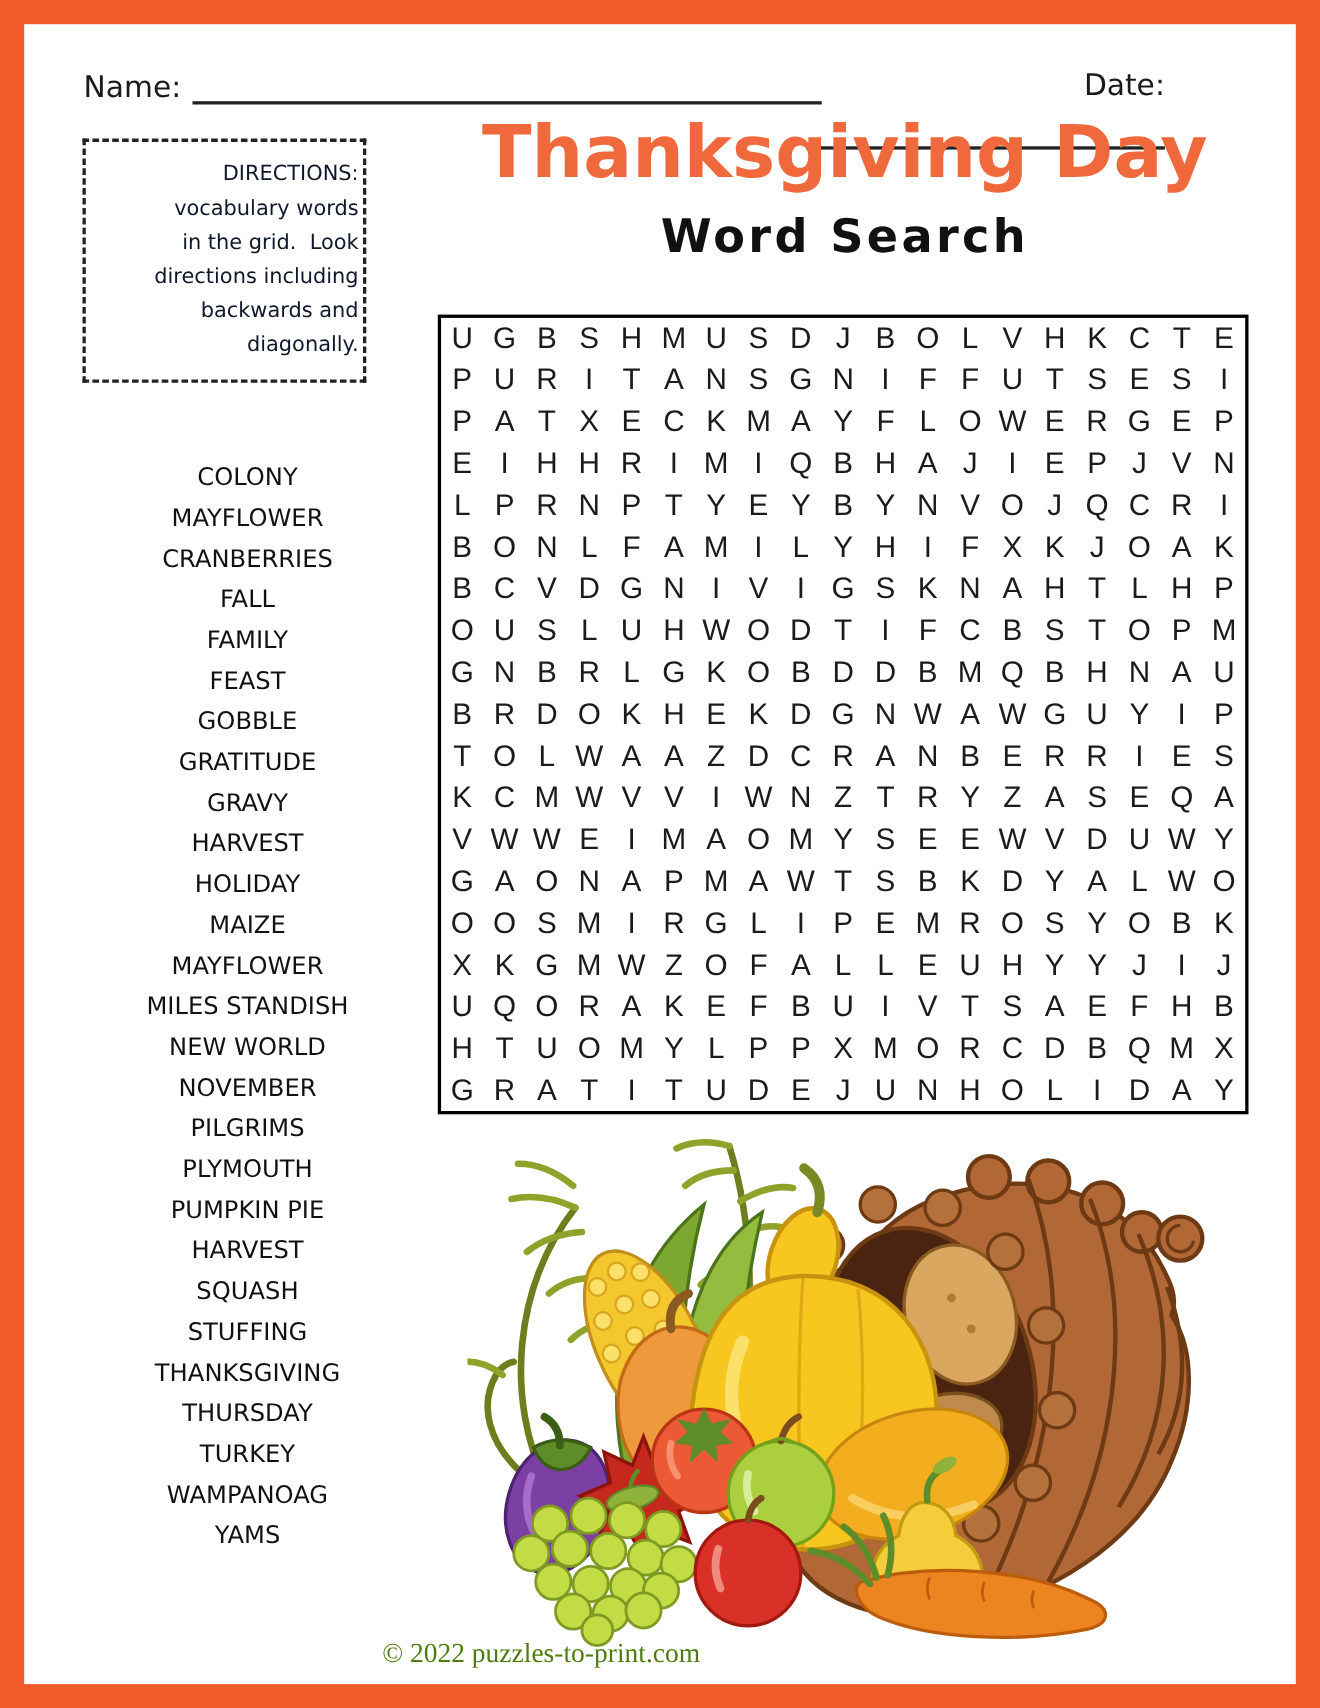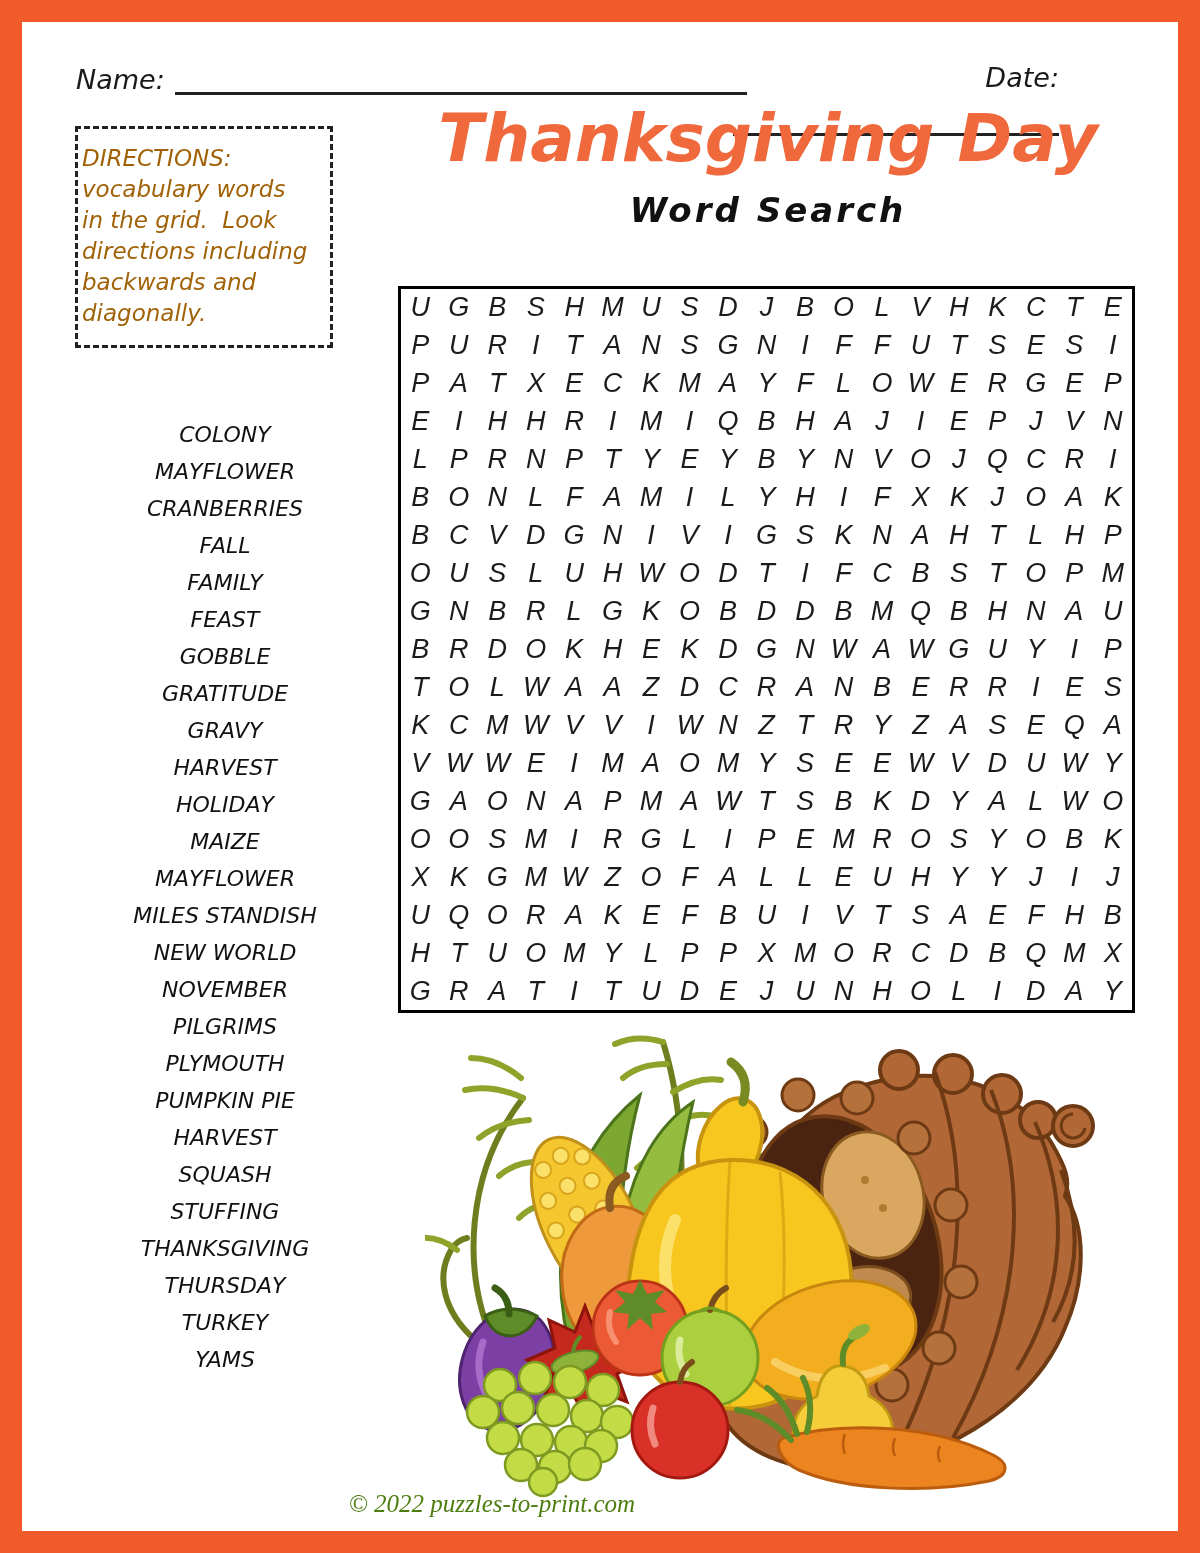--- a/index.html
+++ b/index.html
@@ -1,36 +1,36 @@
 <!DOCTYPE html>
 <html><head>
 <meta charset="utf-8">
 <style>
   html,body{margin:0;padding:0;background:#fff;}
   .page{position:relative;width:1200px;height:1553px;background:#ffffff;overflow:hidden;
-        font-family:"DejaVu Sans",sans-serif;color:#1a1a1a;font-style:italic;}
+        font-family:"DejaVu Sans",sans-serif;color:#1a1a1a;}
   .border-frame{position:absolute;inset:0;border:22px solid #F15A2B;pointer-events:none;z-index:60;}
 
   
   .field-row{position:absolute;display:flex;align-items:flex-end;gap:10px;font-size:27px;color:#1a1a1a;}
   .name-row{left:76px;top:62px;}
   .date-row{left:733px;top:62px;flex-direction:column;}
   .write-line{display:inline-block;border-bottom:3px solid #222;height:30px;}
   .name-line{width:572px;}
   .date-line{width:326px;}
 
   .title{position:absolute;left:390px;top:100px;width:756px;text-align:center;
          font-size:66px;font-weight:bold;letter-spacing:0px;color:#F0693C;}
   .subtitle{position:absolute;left:390px;top:190px;width:756px;text-align:center;
-            font-size:34px;font-weight:bold;letter-spacing:3px;color:#111;}
+            font-size:42px;font-weight:bold;letter-spacing:3px;color:#111;}
 
   
   .directions{position:absolute;left:75px;top:126px;width:258px;box-sizing:border-box;
-              border:3px dashed #222;padding:14px 4px 16px 4px;text-align:left;
-              font-size:23px;line-height:31px;color:#a16207;}
+              border:3px dashed #222;padding:14px 4px 16px 4px;text-align:right;
+              font-size:19px;line-height:31px;color:#0f172a;}
   .dir-line{white-space:pre;}
 
   
   .word-list{position:absolute;left:58px;top:416px;width:334px;text-align:center;
              font-size:22px;color:#111;}
   .word{height:37px;line-height:37px;white-space:pre;}
 
   
   .ws-grid{position:absolute;left:398px;top:286px;width:737px;height:727px;
            box-sizing:border-box;border:3px solid #000;display:grid;
@@ -89,20 +89,21 @@
       <div class="word">NOVEMBER</div>
       <div class="word">PILGRIMS</div>
       <div class="word">PLYMOUTH</div>
       <div class="word">PUMPKIN PIE</div>
       <div class="word">HARVEST</div>
       <div class="word">SQUASH</div>
       <div class="word">STUFFING</div>
       <div class="word">THANKSGIVING</div>
       <div class="word">THURSDAY</div>
       <div class="word">TURKEY</div>
+      <div class="word">WAMPANOAG</div>
       <div class="word">YAMS</div>
     </div>
 
   <div class="ws-grid">
       <span class="cell">U</span>
       <span class="cell">G</span>
       <span class="cell">B</span>
       <span class="cell">S</span>
       <span class="cell">H</span>
       <span class="cell">M</span>

